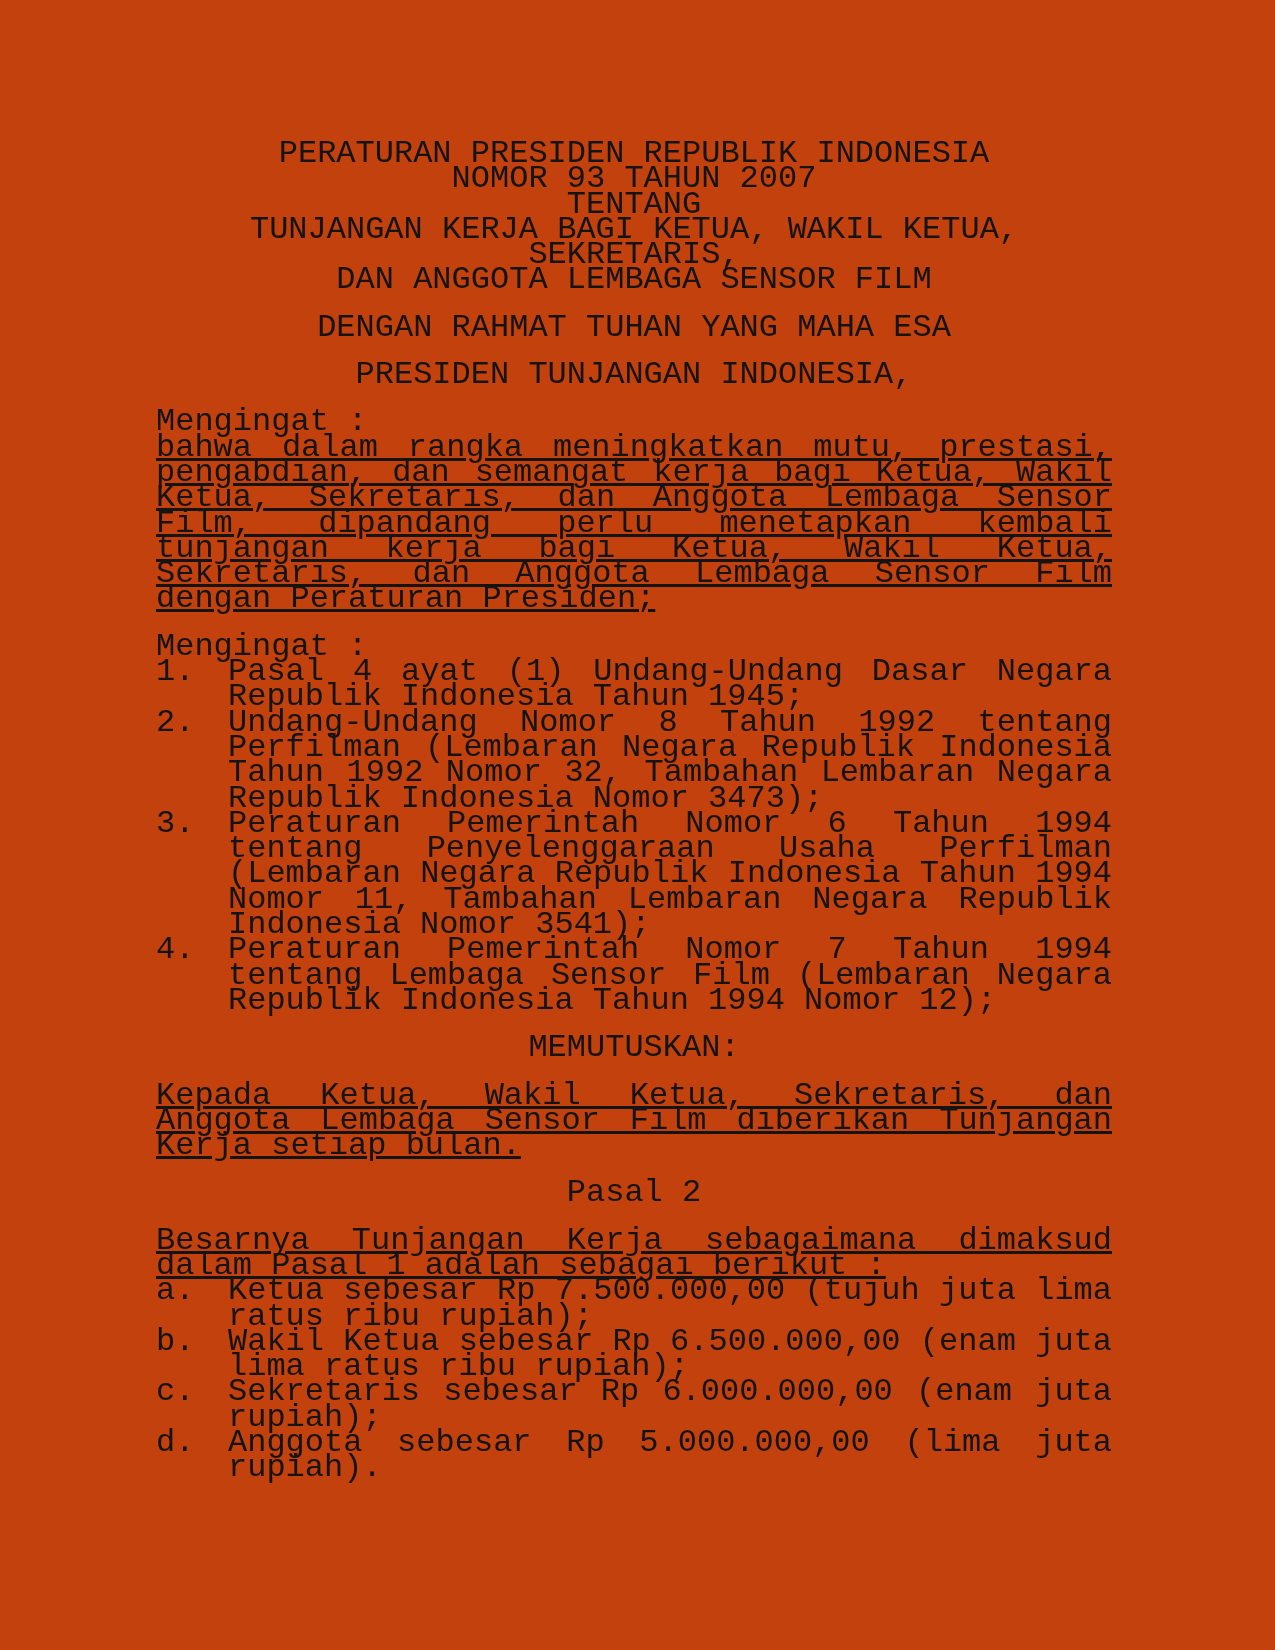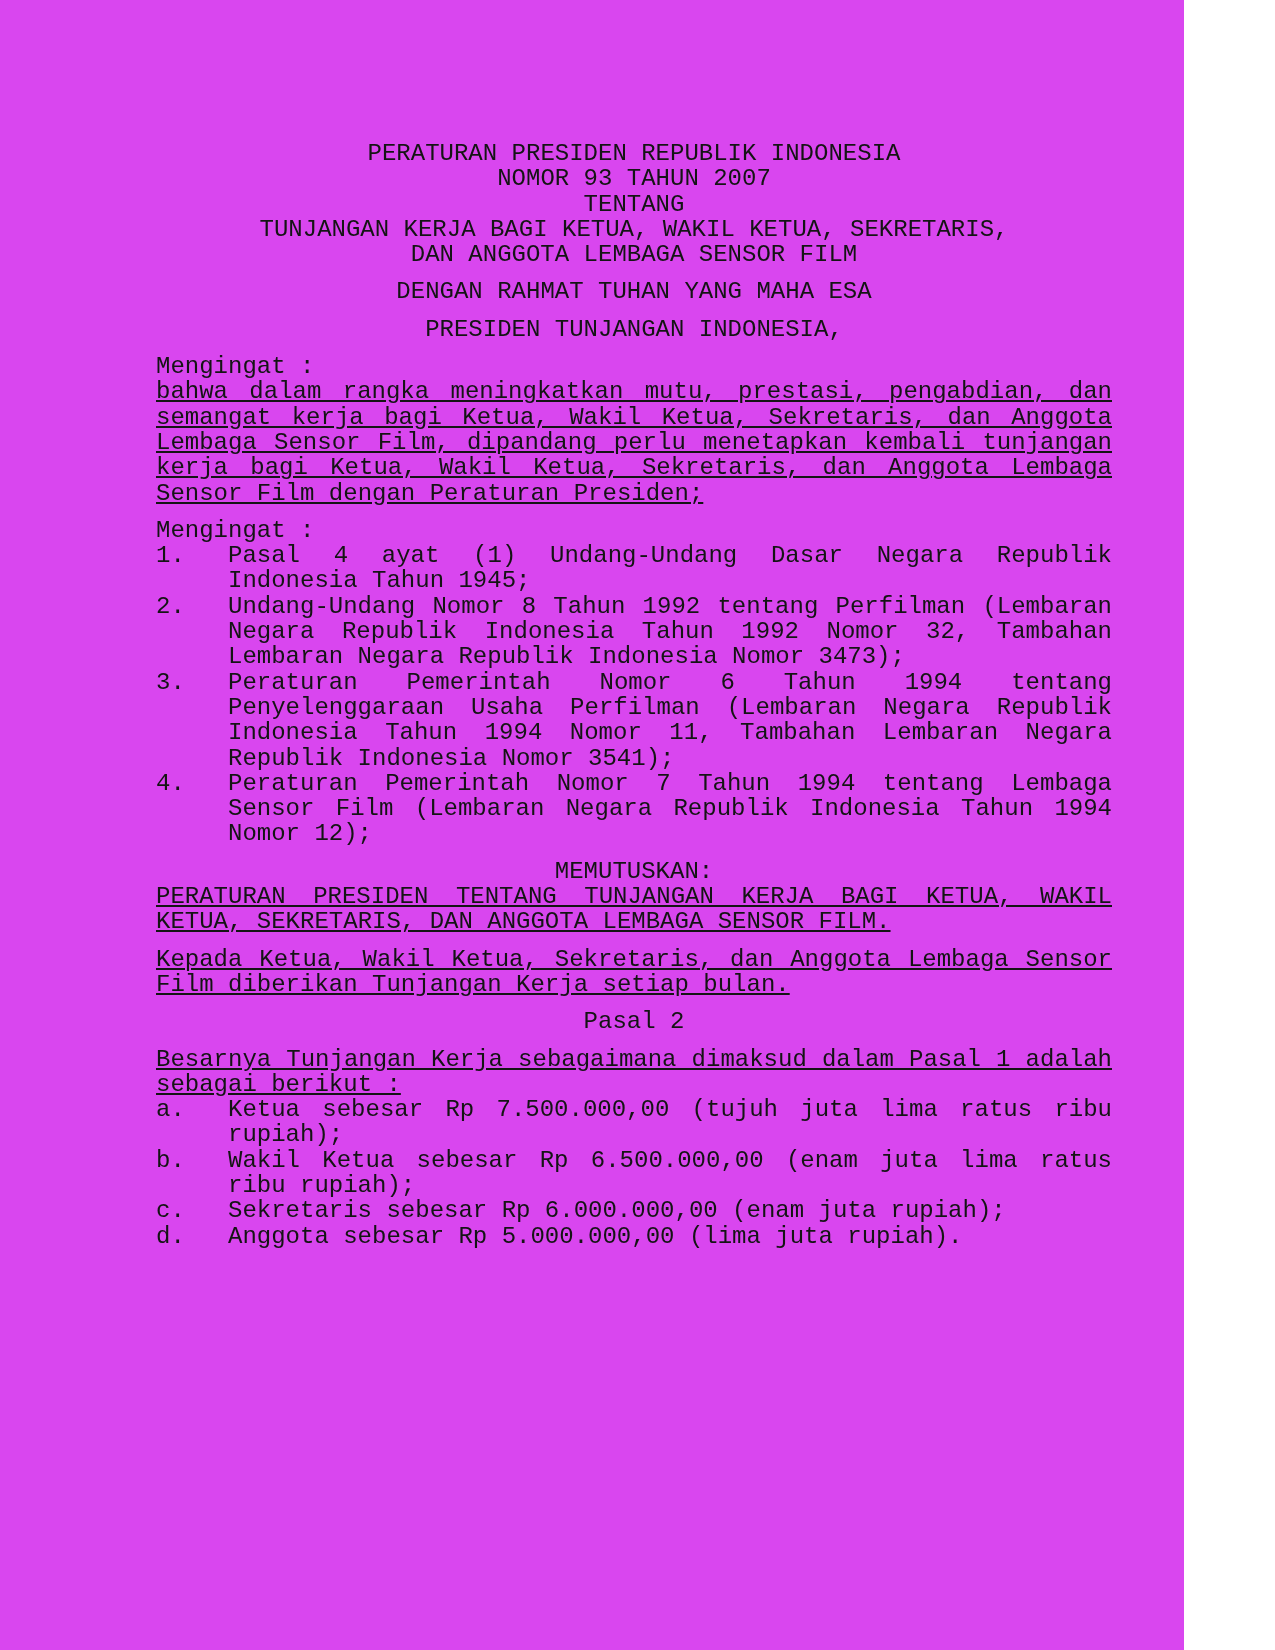--- a/index.html
+++ b/index.html
@@ -1,35 +1,35 @@
 <!DOCTYPE html>
 <html><head>
 <meta charset="utf-8">
 <style>
   html, body { margin: 0; padding: 0; background: #ffffff; }
   .page {
     position: relative;
-    width: 1184px;
+    width: 1275px;
     height: 1650px;
-    background: #d946ef;
+    background: #c2410c;
     overflow: hidden;
     font-family: "Liberation Mono", monospace;
-    font-size: 24px;
+    font-size: 32px;
     line-height: 25.3px;
     color: #141414;
   }
   .doc {
     position: absolute;
     left: 156px;
     top: 141px;
     width: 956px;
   }
   .center  { text-align: center; }
   .justify { text-align: justify; text-decoration: underline; }
-  .mt1     { margin-top: 12px; }
+  .mt1     { margin-top: 22px; }
   .hang    { display: flex; align-items: flex-start; }
   .hang .marker { flex: 0 0 72px; width: 72px; }
   .hang .text   { flex: 1 1 auto; width: 884px; text-align: justify; }
 </style>
 </head>
 <body>
 
 <div class="page">
   <div class="doc">
 
@@ -60,21 +60,20 @@
       <span class="marker">3.</span>
       <div class="text">Peraturan Pemerintah Nomor 6 Tahun 1994 tentang Penyelenggaraan Usaha Perfilman (Lembaran Negara Republik Indonesia Tahun 1994 Nomor 11, Tambahan Lembaran Negara Republik Indonesia Nomor 3541);</div>
     </div>
     <div class="hang">
       <span class="marker">4.</span>
       <div class="text">Peraturan Pemerintah Nomor 7 Tahun 1994 tentang Lembaga Sensor Film (Lembaran Negara Republik Indonesia Tahun 1994 Nomor 12);</div>
     </div>
 
     <div class="center mt1">MEMUTUSKAN:</div>
 
-    <div class="justify">PERATURAN PRESIDEN TENTANG TUNJANGAN KERJA BAGI KETUA, WAKIL KETUA, SEKRETARIS, DAN ANGGOTA LEMBAGA SENSOR FILM.</div>
 
     <div class="justify mt1">Kepada Ketua, Wakil Ketua, Sekretaris, dan Anggota Lembaga Sensor Film diberikan Tunjangan Kerja setiap bulan.</div>
 
     <div class="center mt1">Pasal 2</div>
     <div class="justify mt1">Besarnya Tunjangan Kerja sebagaimana dimaksud dalam Pasal 1 adalah sebagai berikut :</div>
 
     <div class="hang">
       <span class="marker">a.</span>
       <div class="text">Ketua sebesar Rp 7.500.000,00 (tujuh juta lima ratus ribu rupiah);</div>
     </div>

